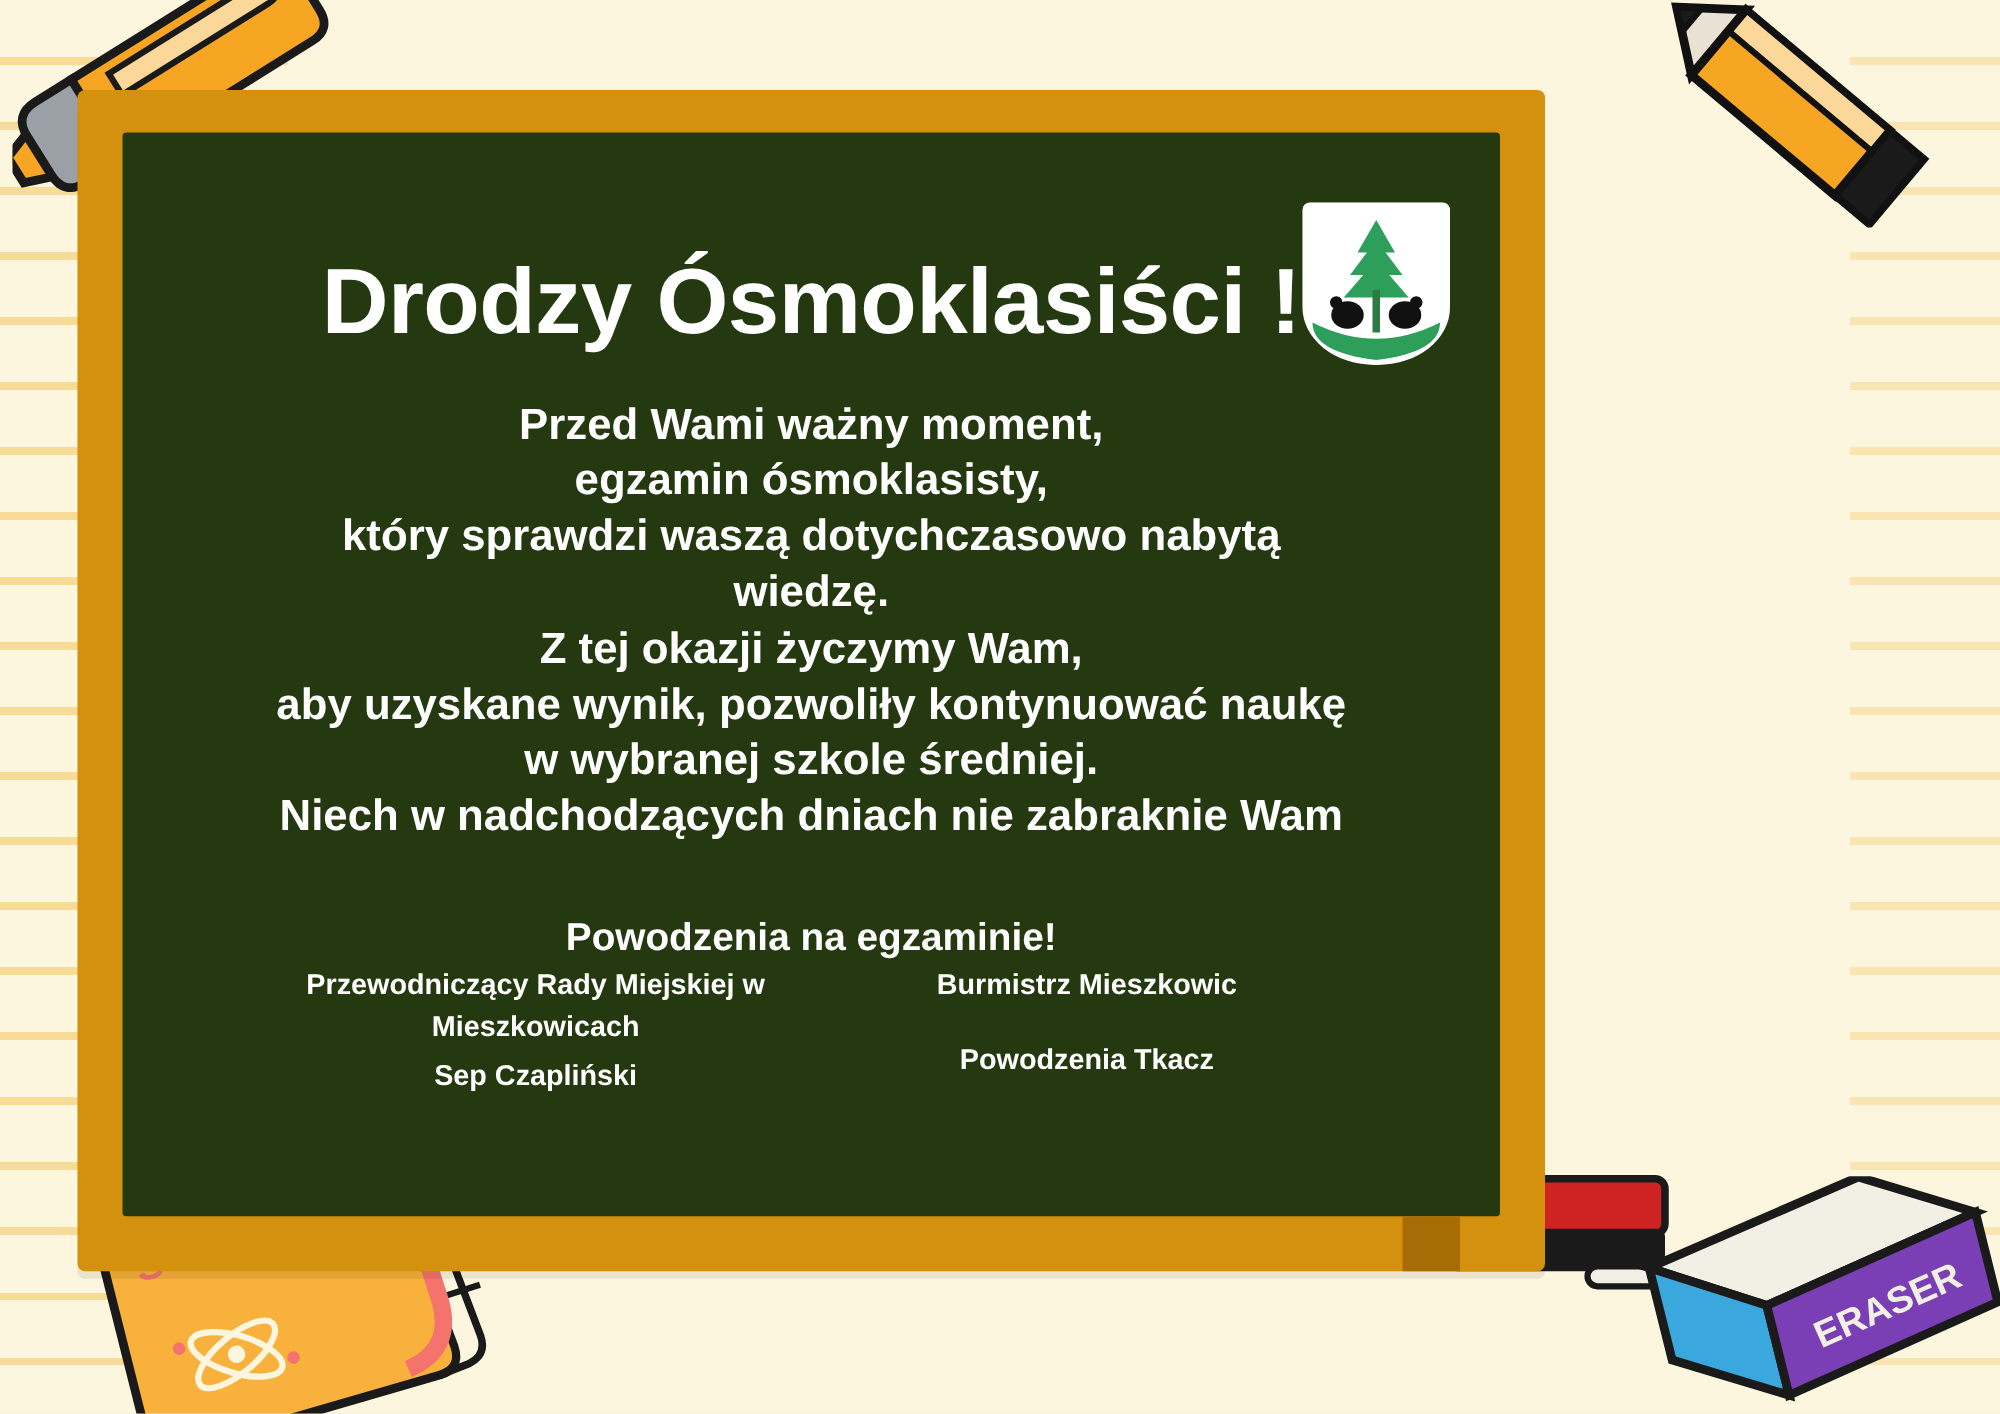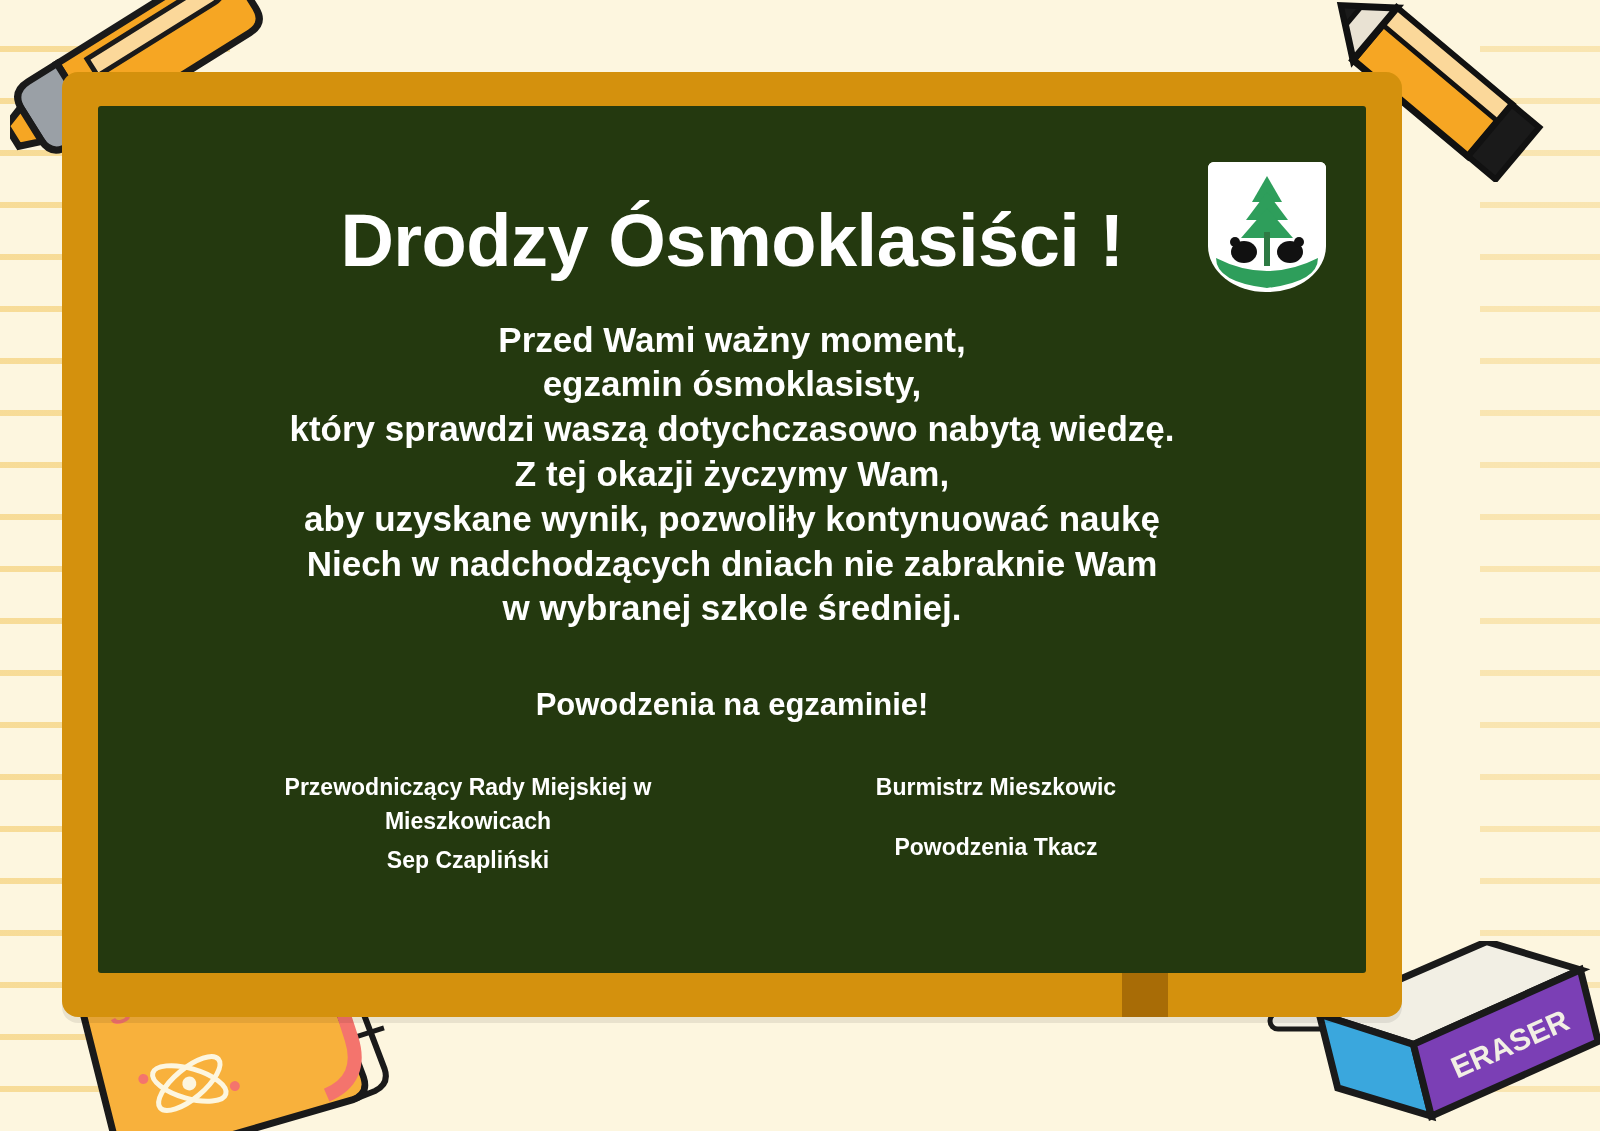--- a/index.html
+++ b/index.html
@@ -53,24 +53,24 @@
         #f6d78b 52px
       );
     opacity: 0.55;
   }
 
   
   .board-frame {
     position: absolute;
     left: 62px;
     top: 72px;
-    width: 1340px;
+    width: 1174px;
     height: 945px;
     background: #d4910d;
-    border-radius: 16px;
+    border-radius: 6px;
     box-shadow: 0 6px 0 rgba(0,0,0,0.08);
   }
   .board-frame::after {
     
     content: "";
     position: absolute;
     left: 1060px;
     bottom: 0;
     width: 46px;
     height: 44px;
@@ -254,22 +254,22 @@
       </div>
 
       <div class="board-text">
         <h1 class="headline">Drodzy Ósmoklasiści !</h1>
         <div class="body-lines">
           <span class="ln">Przed Wami ważny moment,</span>
           <span class="ln">egzamin ósmoklasisty,</span>
           <span class="ln">który sprawdzi waszą dotychczasowo nabytą wiedzę.</span>
           <span class="ln">Z tej okazji życzymy Wam,</span>
           <span class="ln">aby uzyskane wynik, pozwoliły kontynuować naukę</span>
+          <span class="ln">w wybranej szkole średniej.</span>
           <span class="ln">Niech w nadchodzących dniach nie zabraknie Wam</span>
-          <span class="ln">w wybranej szkole średniej.</span>
           <span class="ln good-luck">Powodzenia na egzaminie!</span>
         </div>
       </div>
 
       <div class="signatures">
         <div class="sig-block left">
           <span class="ln">Przewodniczący Rady Miejskiej</span>
           <span class="ln">w Mieszkowicach</span>
           <span class="sig-name">Sep Czapliński</span>
         </div>

